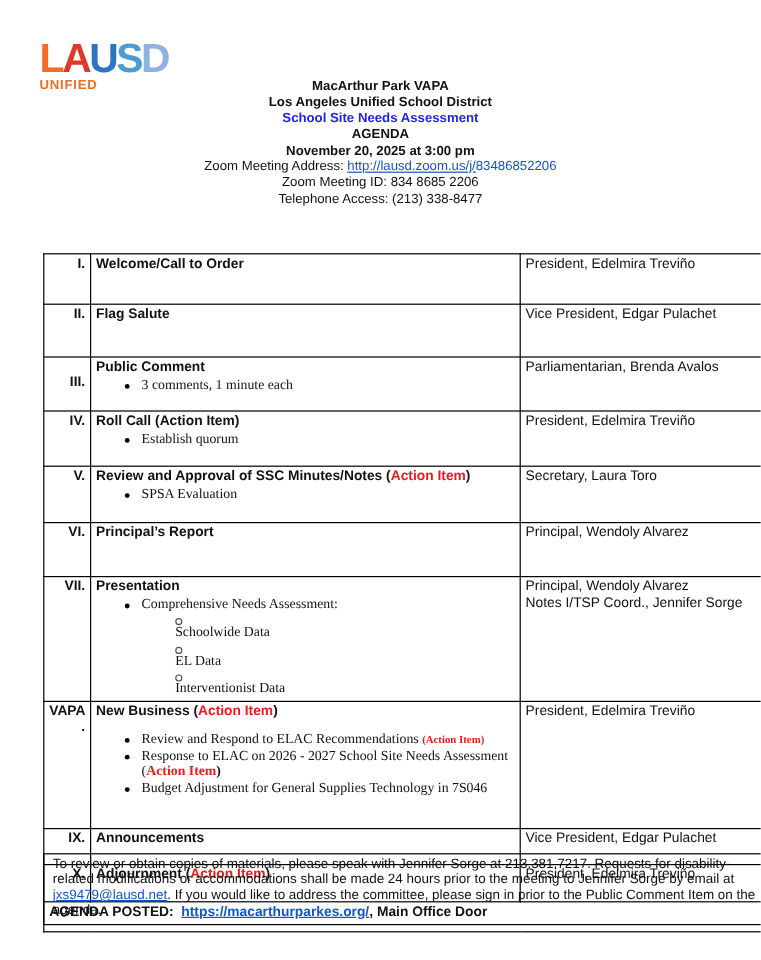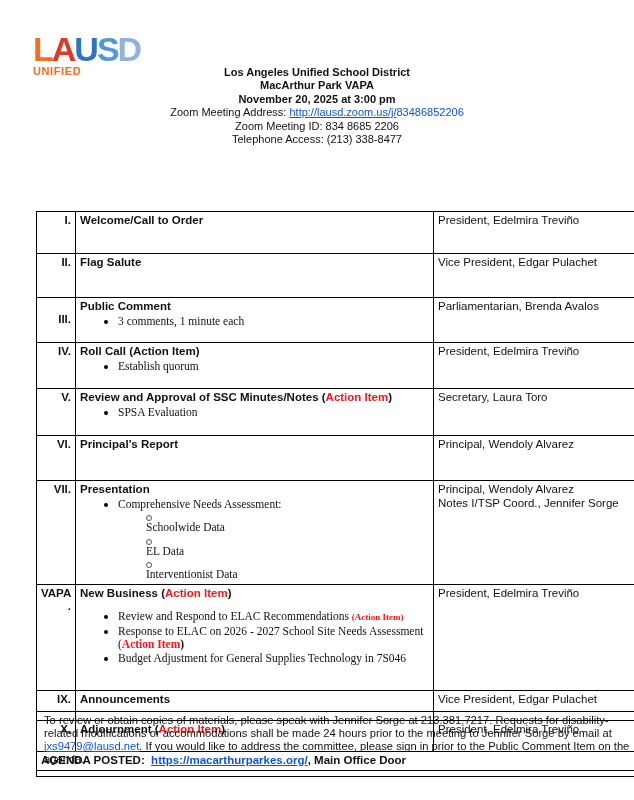--- a/index.html
+++ b/index.html
@@ -55,22 +55,24 @@
 <body>
 
 <div class="page">
 
   <div class="logo">
     <div class="logo-word" id="logo-word"><span style="color: rgb(243, 108, 33);">L</span><span style="color: rgb(220, 58, 39);">A</span><span style="color: rgb(45, 117, 193);">U</span><span style="color: rgb(78, 155, 212);">S</span><span style="color: rgb(143, 178, 222);">D</span></div>
     <div class="logo-unified" id="logo-unified" style="color: rgb(243, 108, 33);">UNIFIED</div>
   </div>
 
   <div class="header">
+    <div class="hline hb">MacArthur Park VAPA</div>
     <div class="hline hb">Los Angeles Unified School District</div>
-    <div class="hline hb">MacArthur Park VAPA</div>
+    <div class="hline hb" id="subtitle-line" style="color: rgb(34, 34, 238);">School Site Needs Assessment</div>
+    <div class="hline hb">AGENDA</div>
     <div class="hline hb">November 20, 2025 at 3:00 pm</div>
     <div class="hline">
       <span>Zoom Meeting Address: </span><span class="slink" id="zoom-link" style="color: rgb(17, 85, 204);">http://lausd.zoom.us/j/</span><span id="zoom-link-id" style="color: rgb(17, 85, 204);">83486852206</span>
     </div>
     <div class="hline">Zoom Meeting ID: 834 8685 2206</div>
     <div class="hline">Telephone Access: (213) 338-8477</div>
   </div>
 
   <table class="agenda">
     <tbody id="agenda-body">

